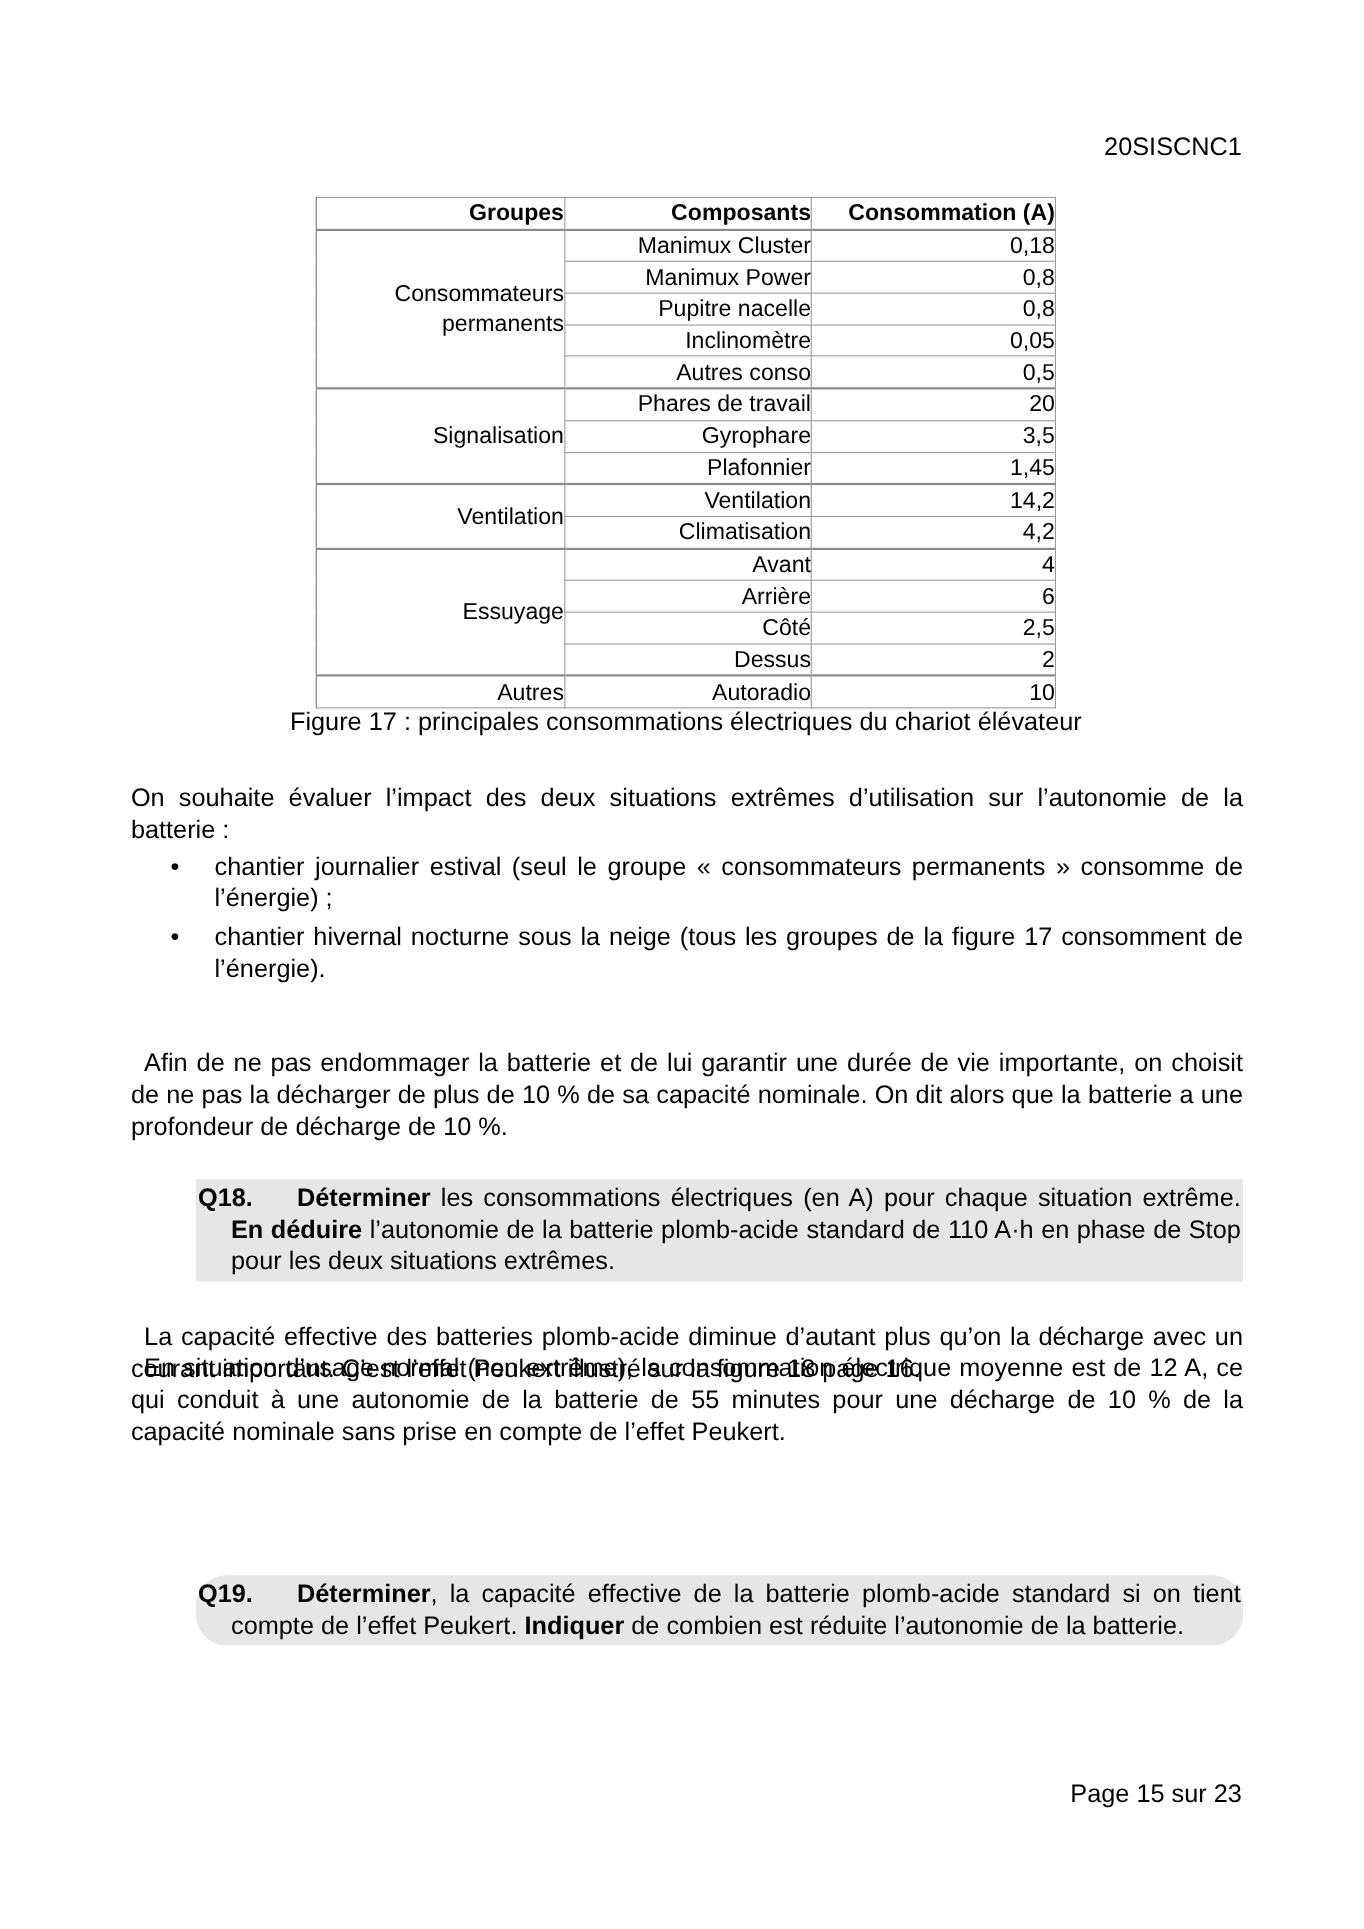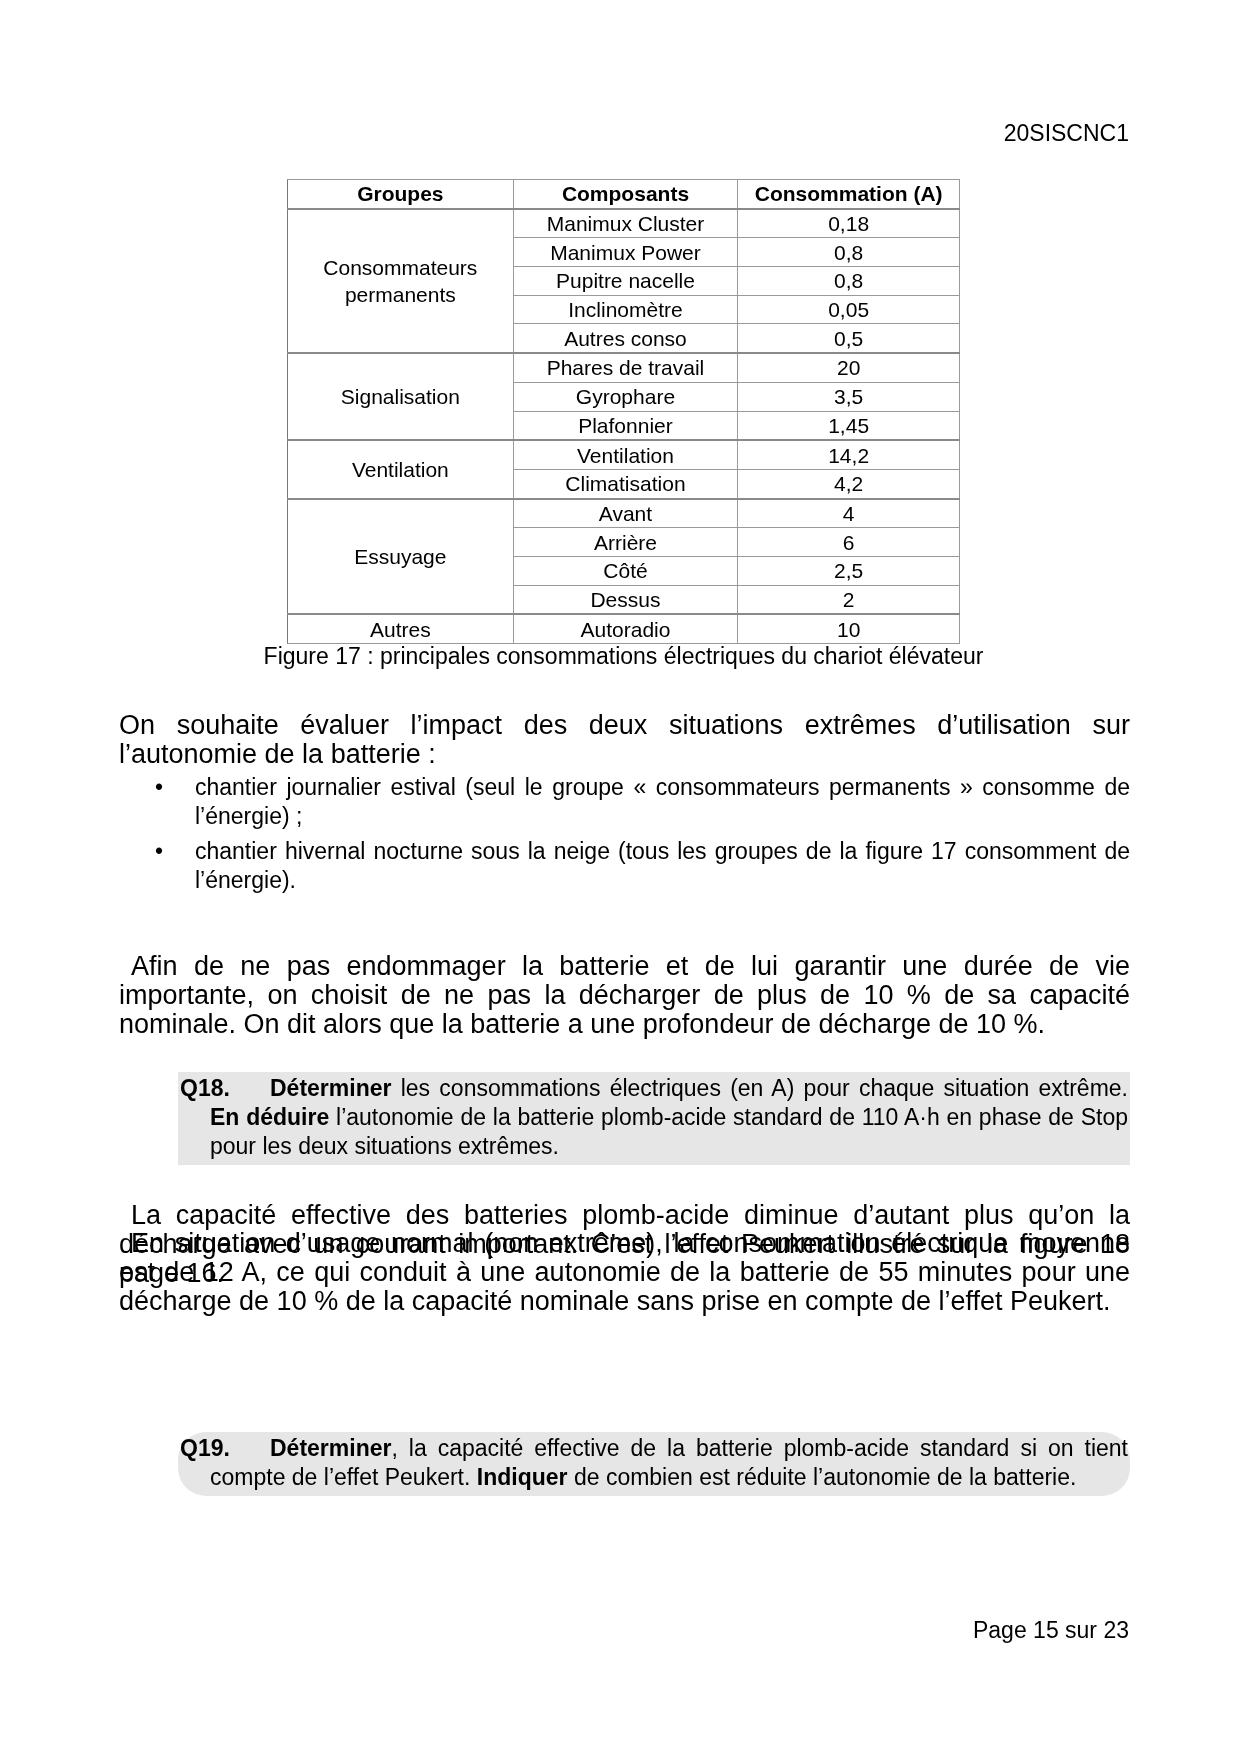--- a/index.html
+++ b/index.html
@@ -8,33 +8,33 @@
       font-family: "Liberation Sans", sans-serif; color: #000;
     }
     .doc-code { position: absolute; right: 111px; top: 120px; font-size: 23px; margin-left: 13px; }
     .page-number { position: absolute; right: 111px; top: 1617px; font-size: 23px; }
 
     table.conso {
       position: absolute; left: 287px; top: 179px; width: 673px;
       border-collapse: collapse; font-size: 21px;
     }
     table.conso th, table.conso td {
-      border: 1px solid #9a9a9a; text-align: center; padding: 0; height: 27.7px;
+      border: 1px solid #9a9a9a; text-align: right; padding: 0; height: 27.7px;
       line-height: 27px; vertical-align: middle;
     }
     table.conso th { font-weight: bold; }
     table.conso th:first-child, table.conso td.group { border-left: 1px solid #777; }
     table.conso tr.grp-start td { border-top: 2px solid #8a8a8a; margin-top: 20px; }
     table.conso td.group { line-height: 27px; }
     col.c1 { width: 226px; } col.c2 { width: 225px; } col.c3 { width: 222px; }
 
     .caption { position: absolute; left: 0; width: 1247px; top: 643px; text-align: center; font-size: 23px; }
 
     .para {
-      position: absolute; left: 119px; width: 1011px; font-size: 27px; line-height: 29px;
+      position: absolute; left: 119px; width: 1011px; font-size: 23px; line-height: 29px;
       text-align: justify;
     }
     .para.indent { text-indent: 12px; }
     ul.bullets {
       position: absolute; left: 119px; width: 1011px; top: 773px; margin: 0; padding: 0;
       list-style: none; font-size: 23px; line-height: 29px;
     }
     ul.bullets li { position: relative; padding-left: 76px; text-align: justify; margin-bottom: 6px; }
     ul.bullets li .bullet { position: absolute; left: 36px; top: 0; }
 

